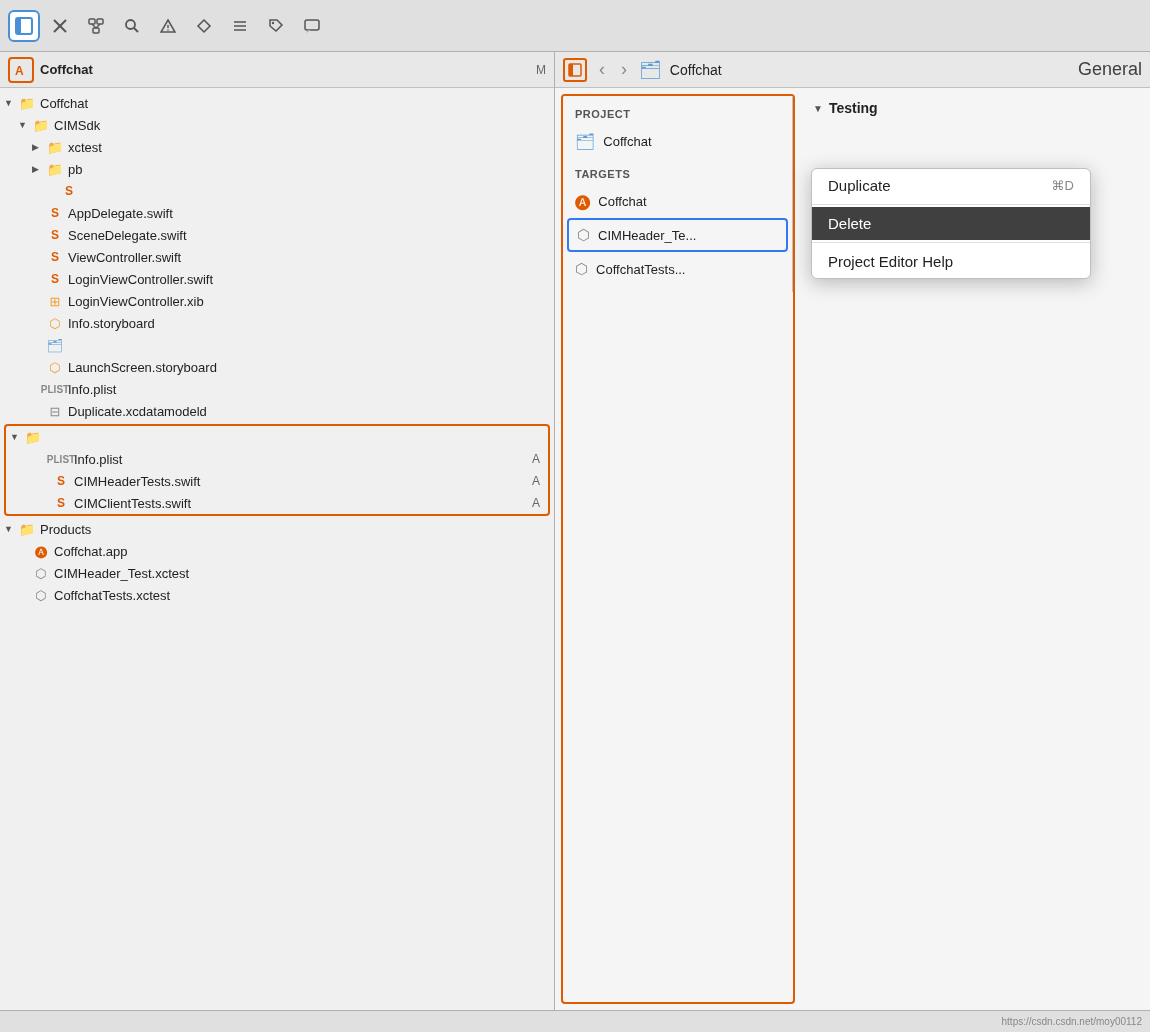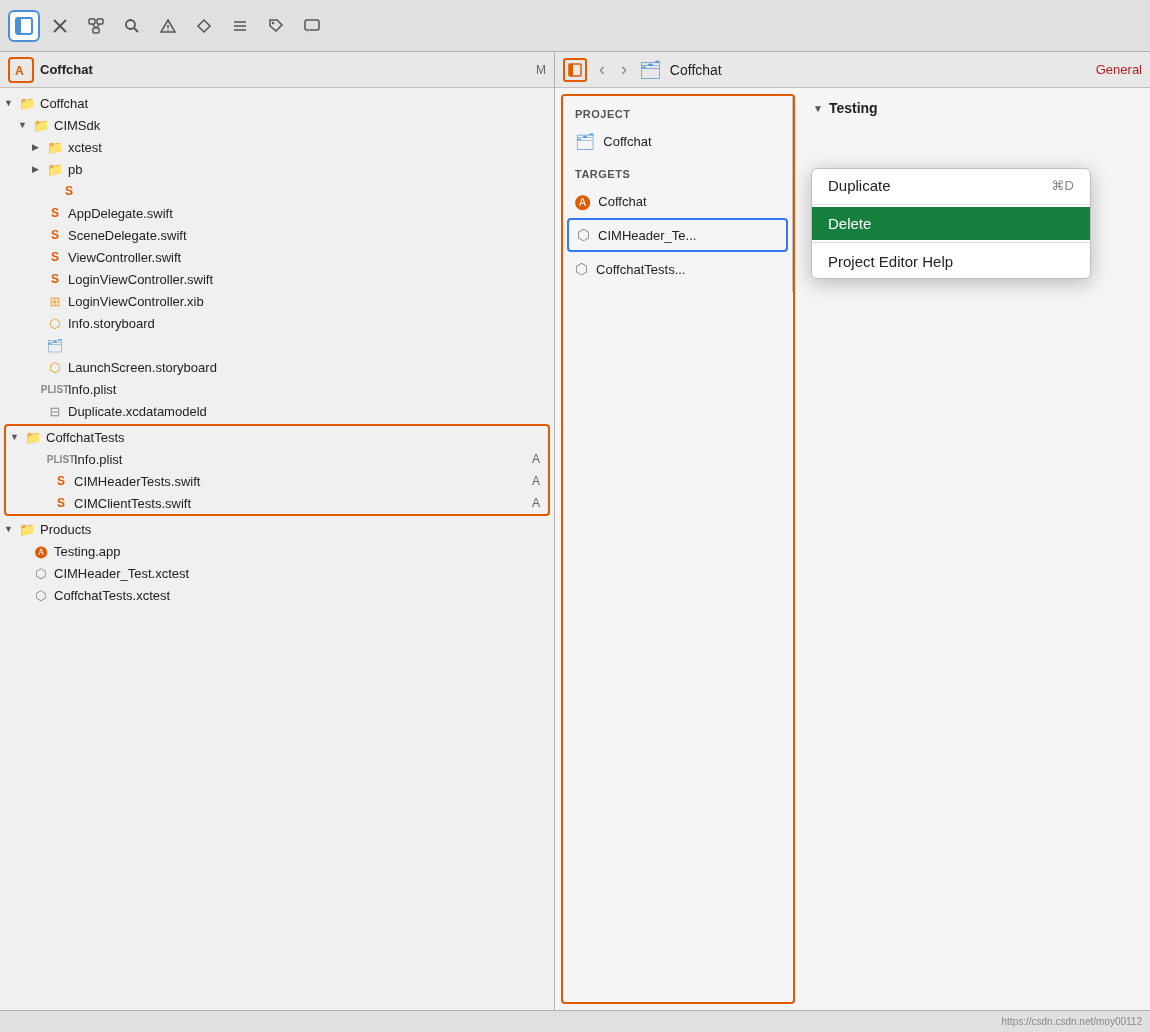--- a/index.html
+++ b/index.html
@@ -173,22 +173,22 @@
       border: 2px solid #e05a00;
       border-radius: 3px;
       width: 24px;
       height: 24px;
       display: flex;
       align-items: center;
       justify-content: center;
       font-size: 13px;
     }
     .general-link {
-      color: #b91c1c;
-      font-size: 13px;
+      color: #404040;
+      font-size: 18px;
       margin-left: auto;
       cursor: pointer;
     }
 
     
     .project-editor {
       display: flex;
       flex: 1;
       overflow: hidden;
     }
@@ -258,21 +258,21 @@
     .context-menu-item {
       display: flex;
       align-items: center;
       justify-content: space-between;
       padding: 8px 16px;
       cursor: pointer;
       font-size: 15px;
       color: #222;
     }
     .context-menu-item.danger.active {
-      background: #15803d;
+      background: #404040;
       color: white;
     }
     .context-menu-item .shortcut {
       color: #888;
       font-size: 13px;
     }
     .context-menu-separator {
       height: 1px;
       background: #e0e0e0;
       margin: 2px 0;
@@ -468,21 +468,20 @@
       <div class="tree-item" style="padding-left:32px">
         <span class="arrow" style="width:14px"></span>
         <span class="file-icon icon-datamodel">⊟</span>
         <span class="file-name">Duplicate.xcdatamodeld</span>
       </div>
 
       <div class="highlighted-section">
         <div class="tree-item" style="padding-left:4px">
           <span class="arrow">▼</span>
           <span class="file-icon icon-folder">📁</span>
-          <span class="file-name">CoffchatTests</span>
         </div>
         <div class="tree-item" style="padding-left:32px">
           <span class="arrow" style="width:14px"></span>
           <span class="file-icon icon-plist" style="font-size:10px; font-weight:bold; color:#888">PLIST</span>
           <span class="file-name">Info.plist</span>
           <span class="badge">A</span>
         </div>
         <div class="tree-item" style="padding-left:32px">
           <span class="arrow" style="width:14px"></span>
           <span class="file-icon" style="color:#e05a00; font-size:12px; font-weight:bold">S</span>
@@ -498,21 +497,21 @@
       </div>
 
       <div class="tree-item" style="padding-left:4px; margin-top:2px">
         <span class="arrow">▼</span>
         <span class="file-icon icon-folder" style="color:#8ab4d0">📁</span>
         <span class="file-name">Products</span>
       </div>
       <div class="tree-item" style="padding-left:18px">
         <span class="arrow" style="width:14px"></span>
         <span class="file-icon icon-app" style="color:#e05a00; font-size:12px;">🅐</span>
-        <span class="file-name">Testing.app</span>
+        <span class="file-name">Coffchat.app</span>
       </div>
       <div class="tree-item" style="padding-left:18px">
         <span class="arrow" style="width:14px"></span>
         <span class="file-icon icon-xctest" style="font-size:13px; color:#888">⬡</span>
         <span class="file-name">CIMHeader_Test.xctest</span>
       </div>
       <div class="tree-item" style="padding-left:18px">
         <span class="arrow" style="width:14px"></span>
         <span class="file-icon icon-xctest" style="font-size:13px; color:#888">⬡</span>
         <span class="file-name">CoffchatTests.xctest</span>

